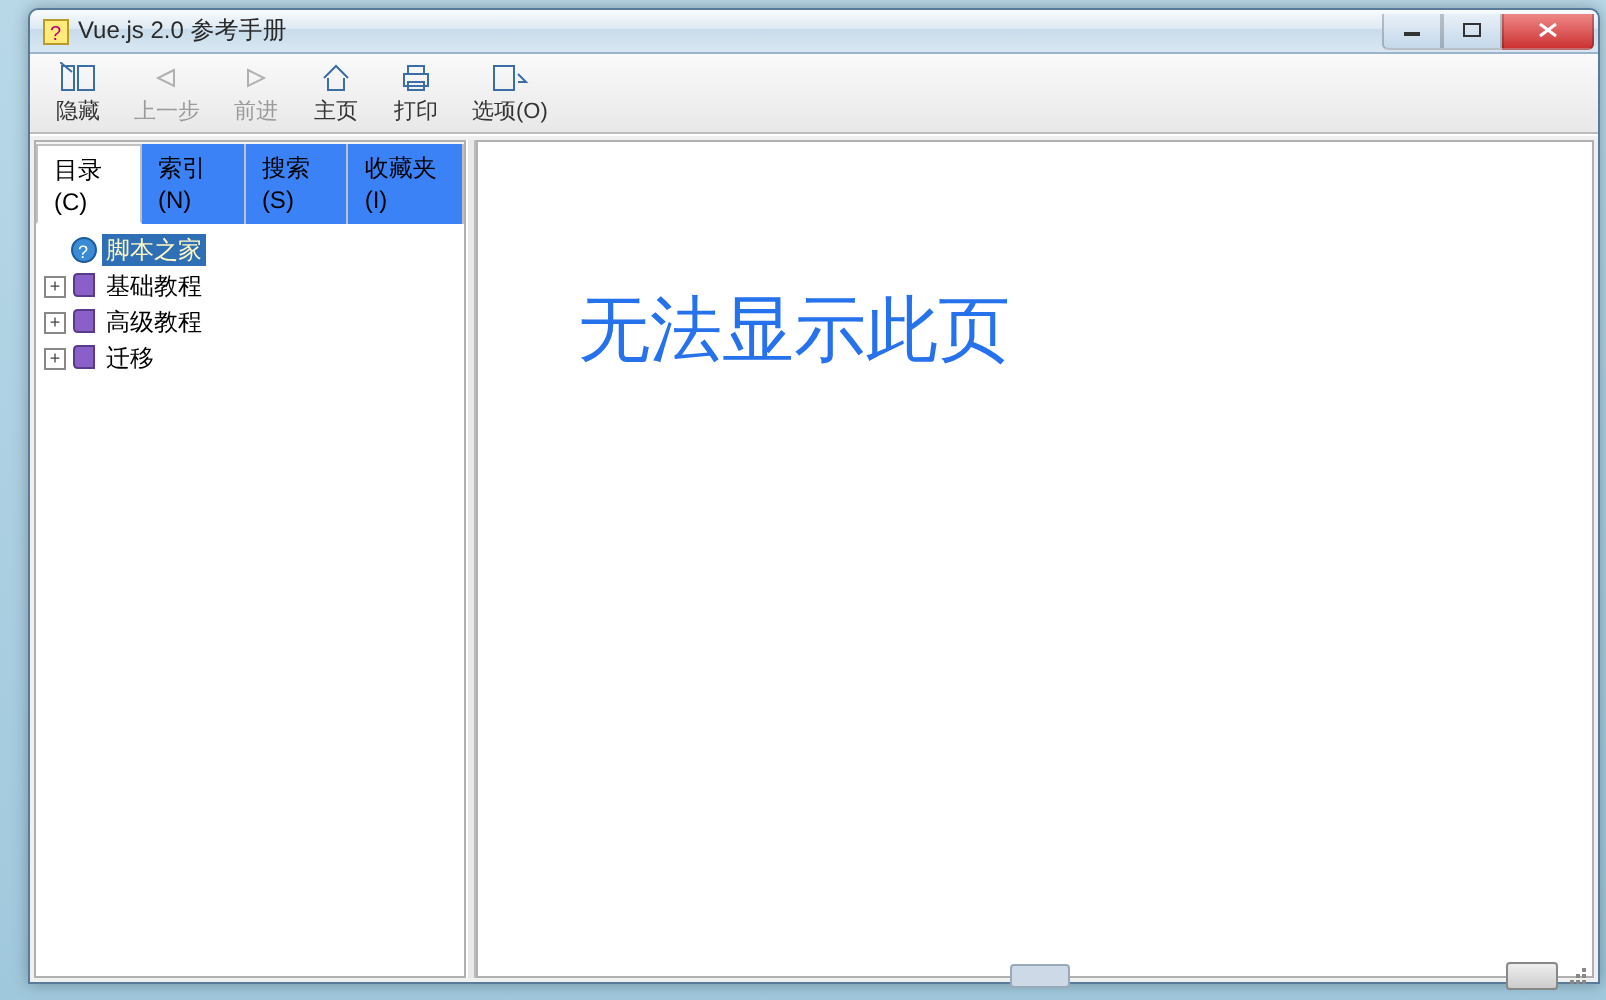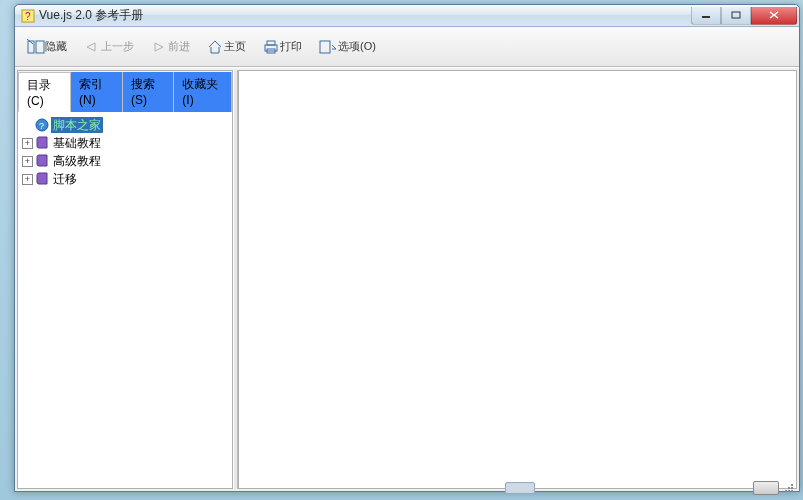--- a/index.html
+++ b/index.html
@@ -48,21 +48,21 @@
   .toolbar {
     height: 40px;
     background: linear-gradient(#fafafa,#e8e8e8);
     border-bottom: 1px solid #bcbcbc;
     display: flex;
     align-items: center;
     padding: 2px 6px;
     gap: 4px;
   }
   .tbtn {
-    display: flex; flex-direction: row; align-items: center;
+    display: flex; flex-direction: column; align-items: center;
     min-width: 36px; padding: 2px 6px;
     font-size: 11px; color: #333;
     cursor: default;
   }
   .tbtn.disabled { color: #9a9a9a; }
   .tbtn .ticon { height: 18px; display:flex; align-items:center; justify-content:center; }
   .tbtn svg { display:block; }
   .body {
     flex: 1; display: flex; min-height: 0;
     border-top: 1px solid #fff;
@@ -98,21 +98,21 @@
     line-height:16px;
   }
   .expander {
     width:11px; height:11px; border:1px solid #888;
     font-size:9px; line-height:9px; text-align:center;
     background:#fff; color:#444;
   }
   .expander.blank { border:none; background:transparent; }
   .node-icon { width:14px; height:14px; }
   .tree-label { padding:0 2px; }
-  .tree-label.selected { background:#2f6fb5; color:#86efac; }
+  .tree-label.selected { background:#2f6fb5; color:#fef9c3; }
   .splitter {
     width:5px; background:#e8e8e8; cursor:col-resize;
     border-left:1px solid #fff; border-right:1px solid #bbb;
     margin:2px 0;
   }
   .content {
     flex:1; background:#fff; border:1px solid #b0b0b0;
     margin:2px 2px 2px 0;
     padding:30px 20px;
     overflow:auto;
@@ -265,20 +265,21 @@
                 <path d="M2 3 Q2 1 4 1 H12 V12 H4 Q2 12 2 10 Z" fill="#8a5fc7" stroke="#5a3a8a"></path>
               </svg></span>
           <span class="tree-label">迁移</span>
         </div>
       </div>
     </div>
 
     <div class="splitter"></div>
 
     <div class="content">
+      <h1 class="err-title">无法显示此页</h1>
     </div>
   </div>
 
 </div>
 
 <div class="hscroll">
   <div class="thumb"></div>
 </div>
 <div class="statusbar">
   <div class="status-kbd"></div>

